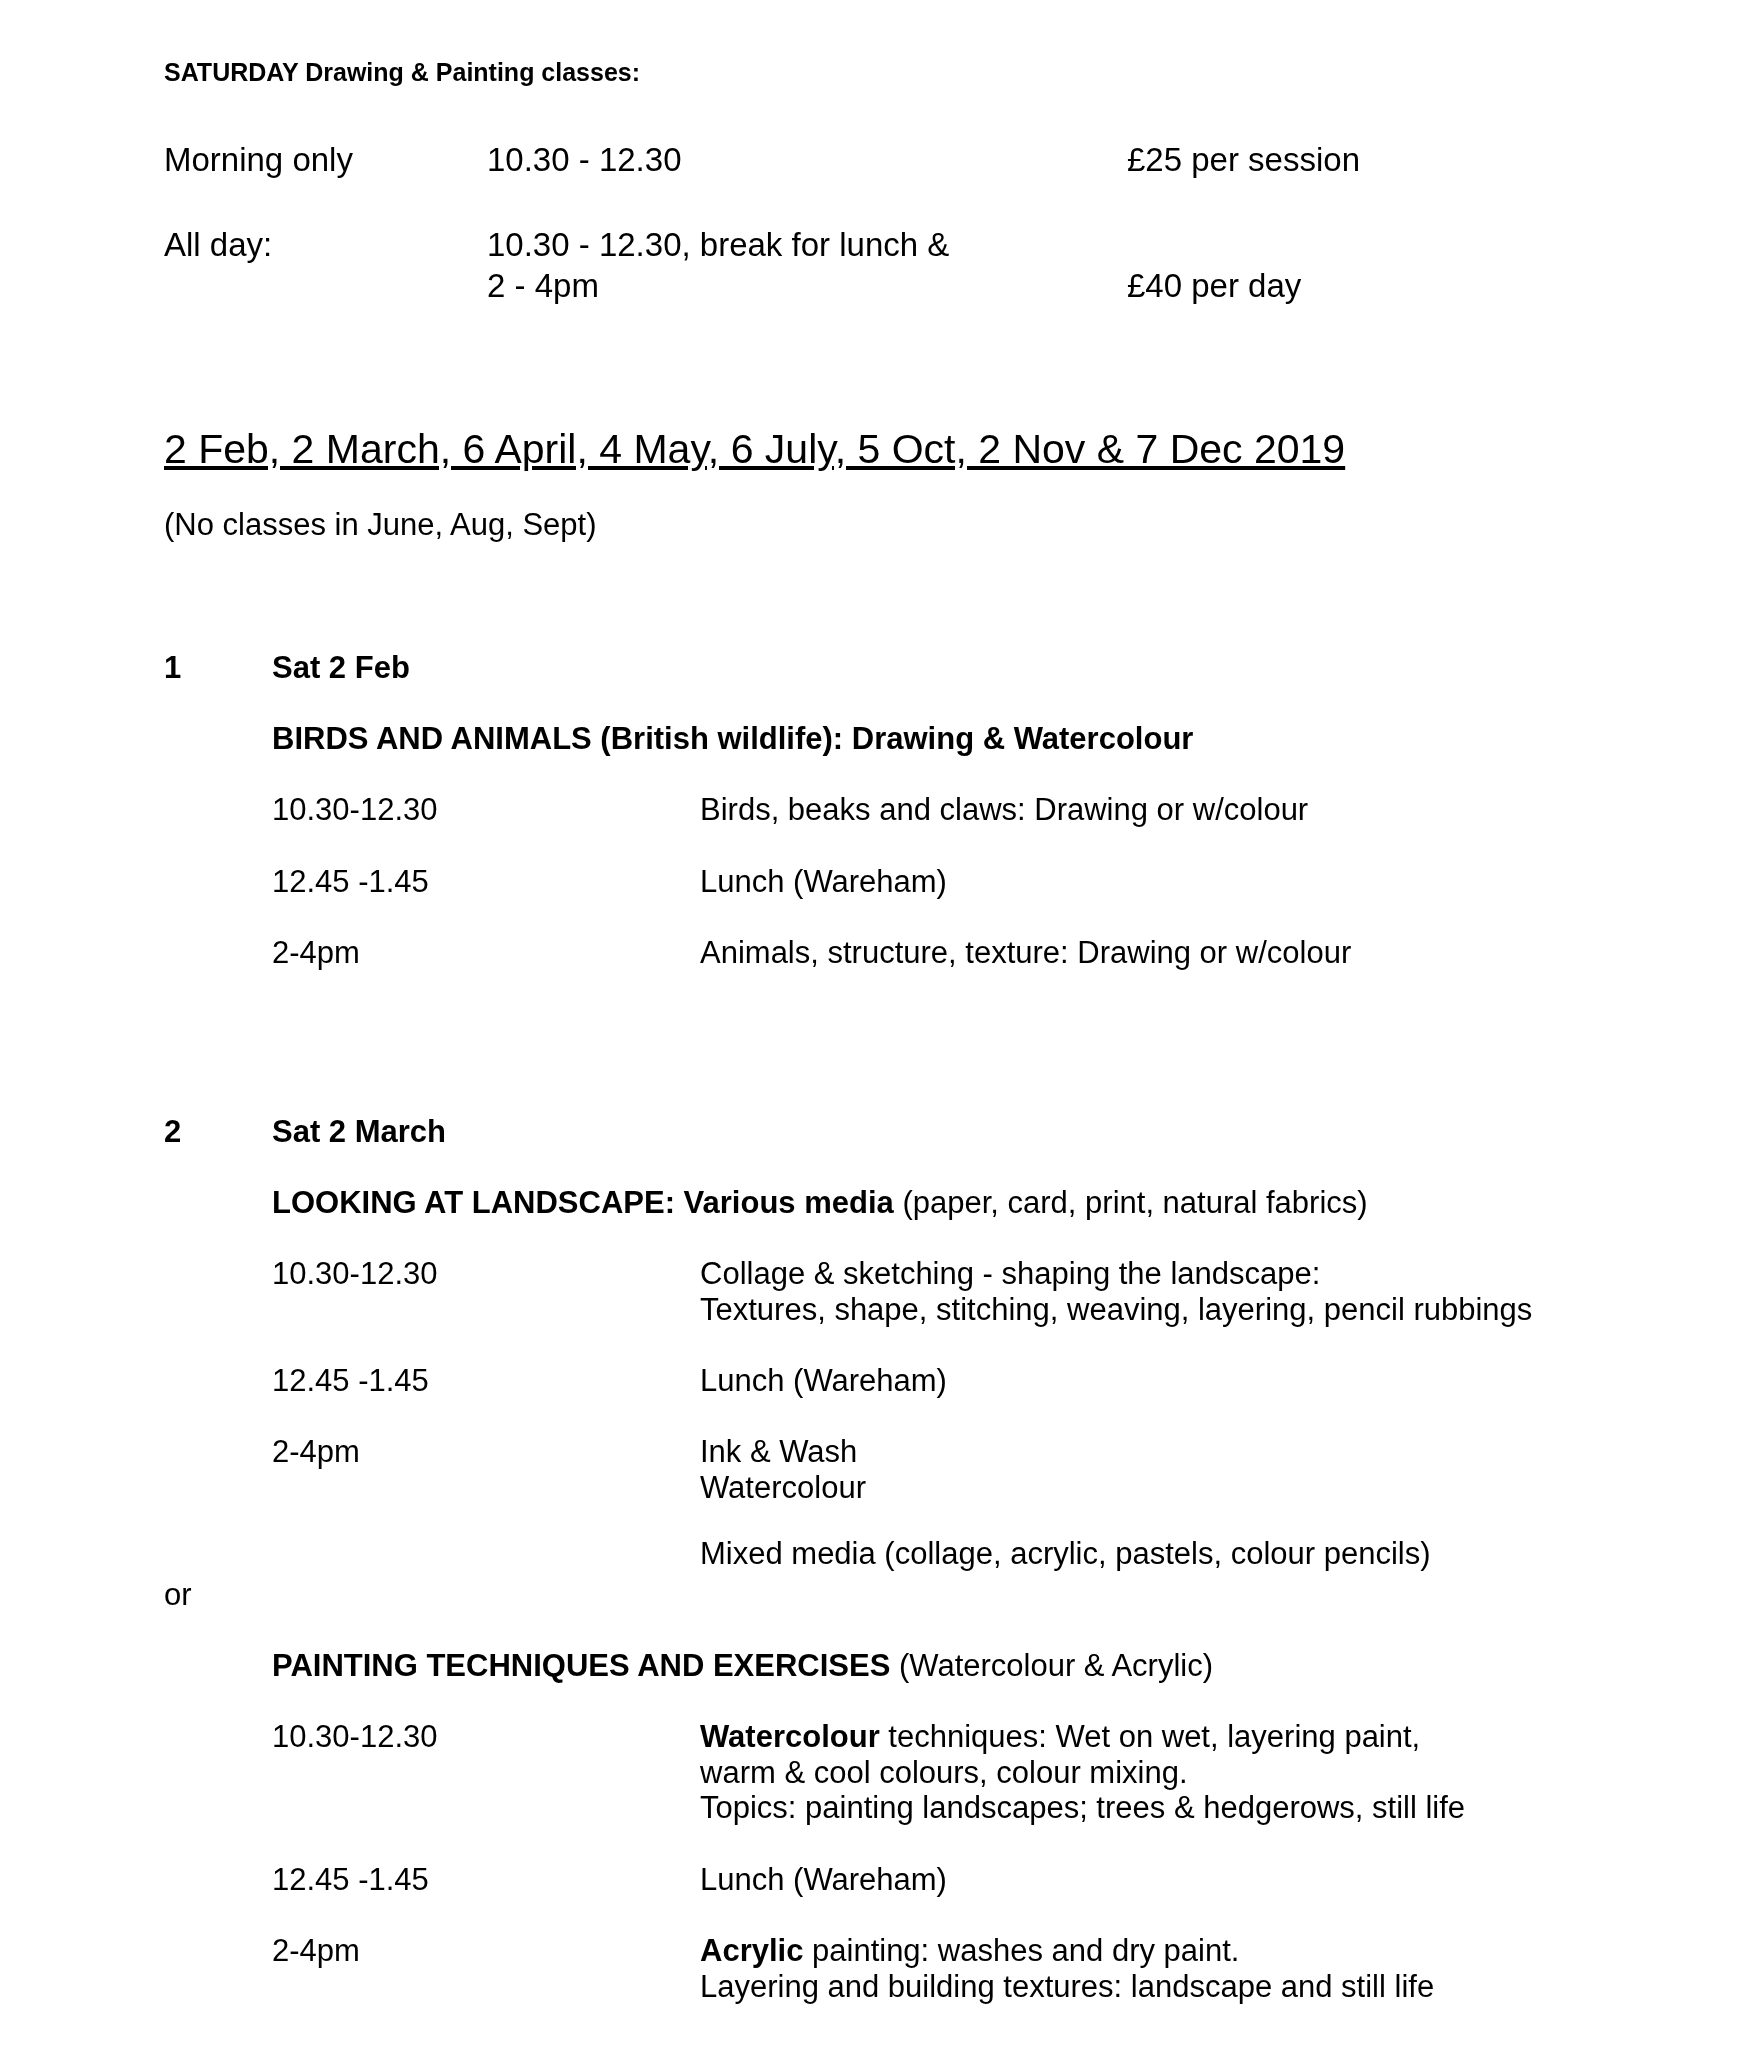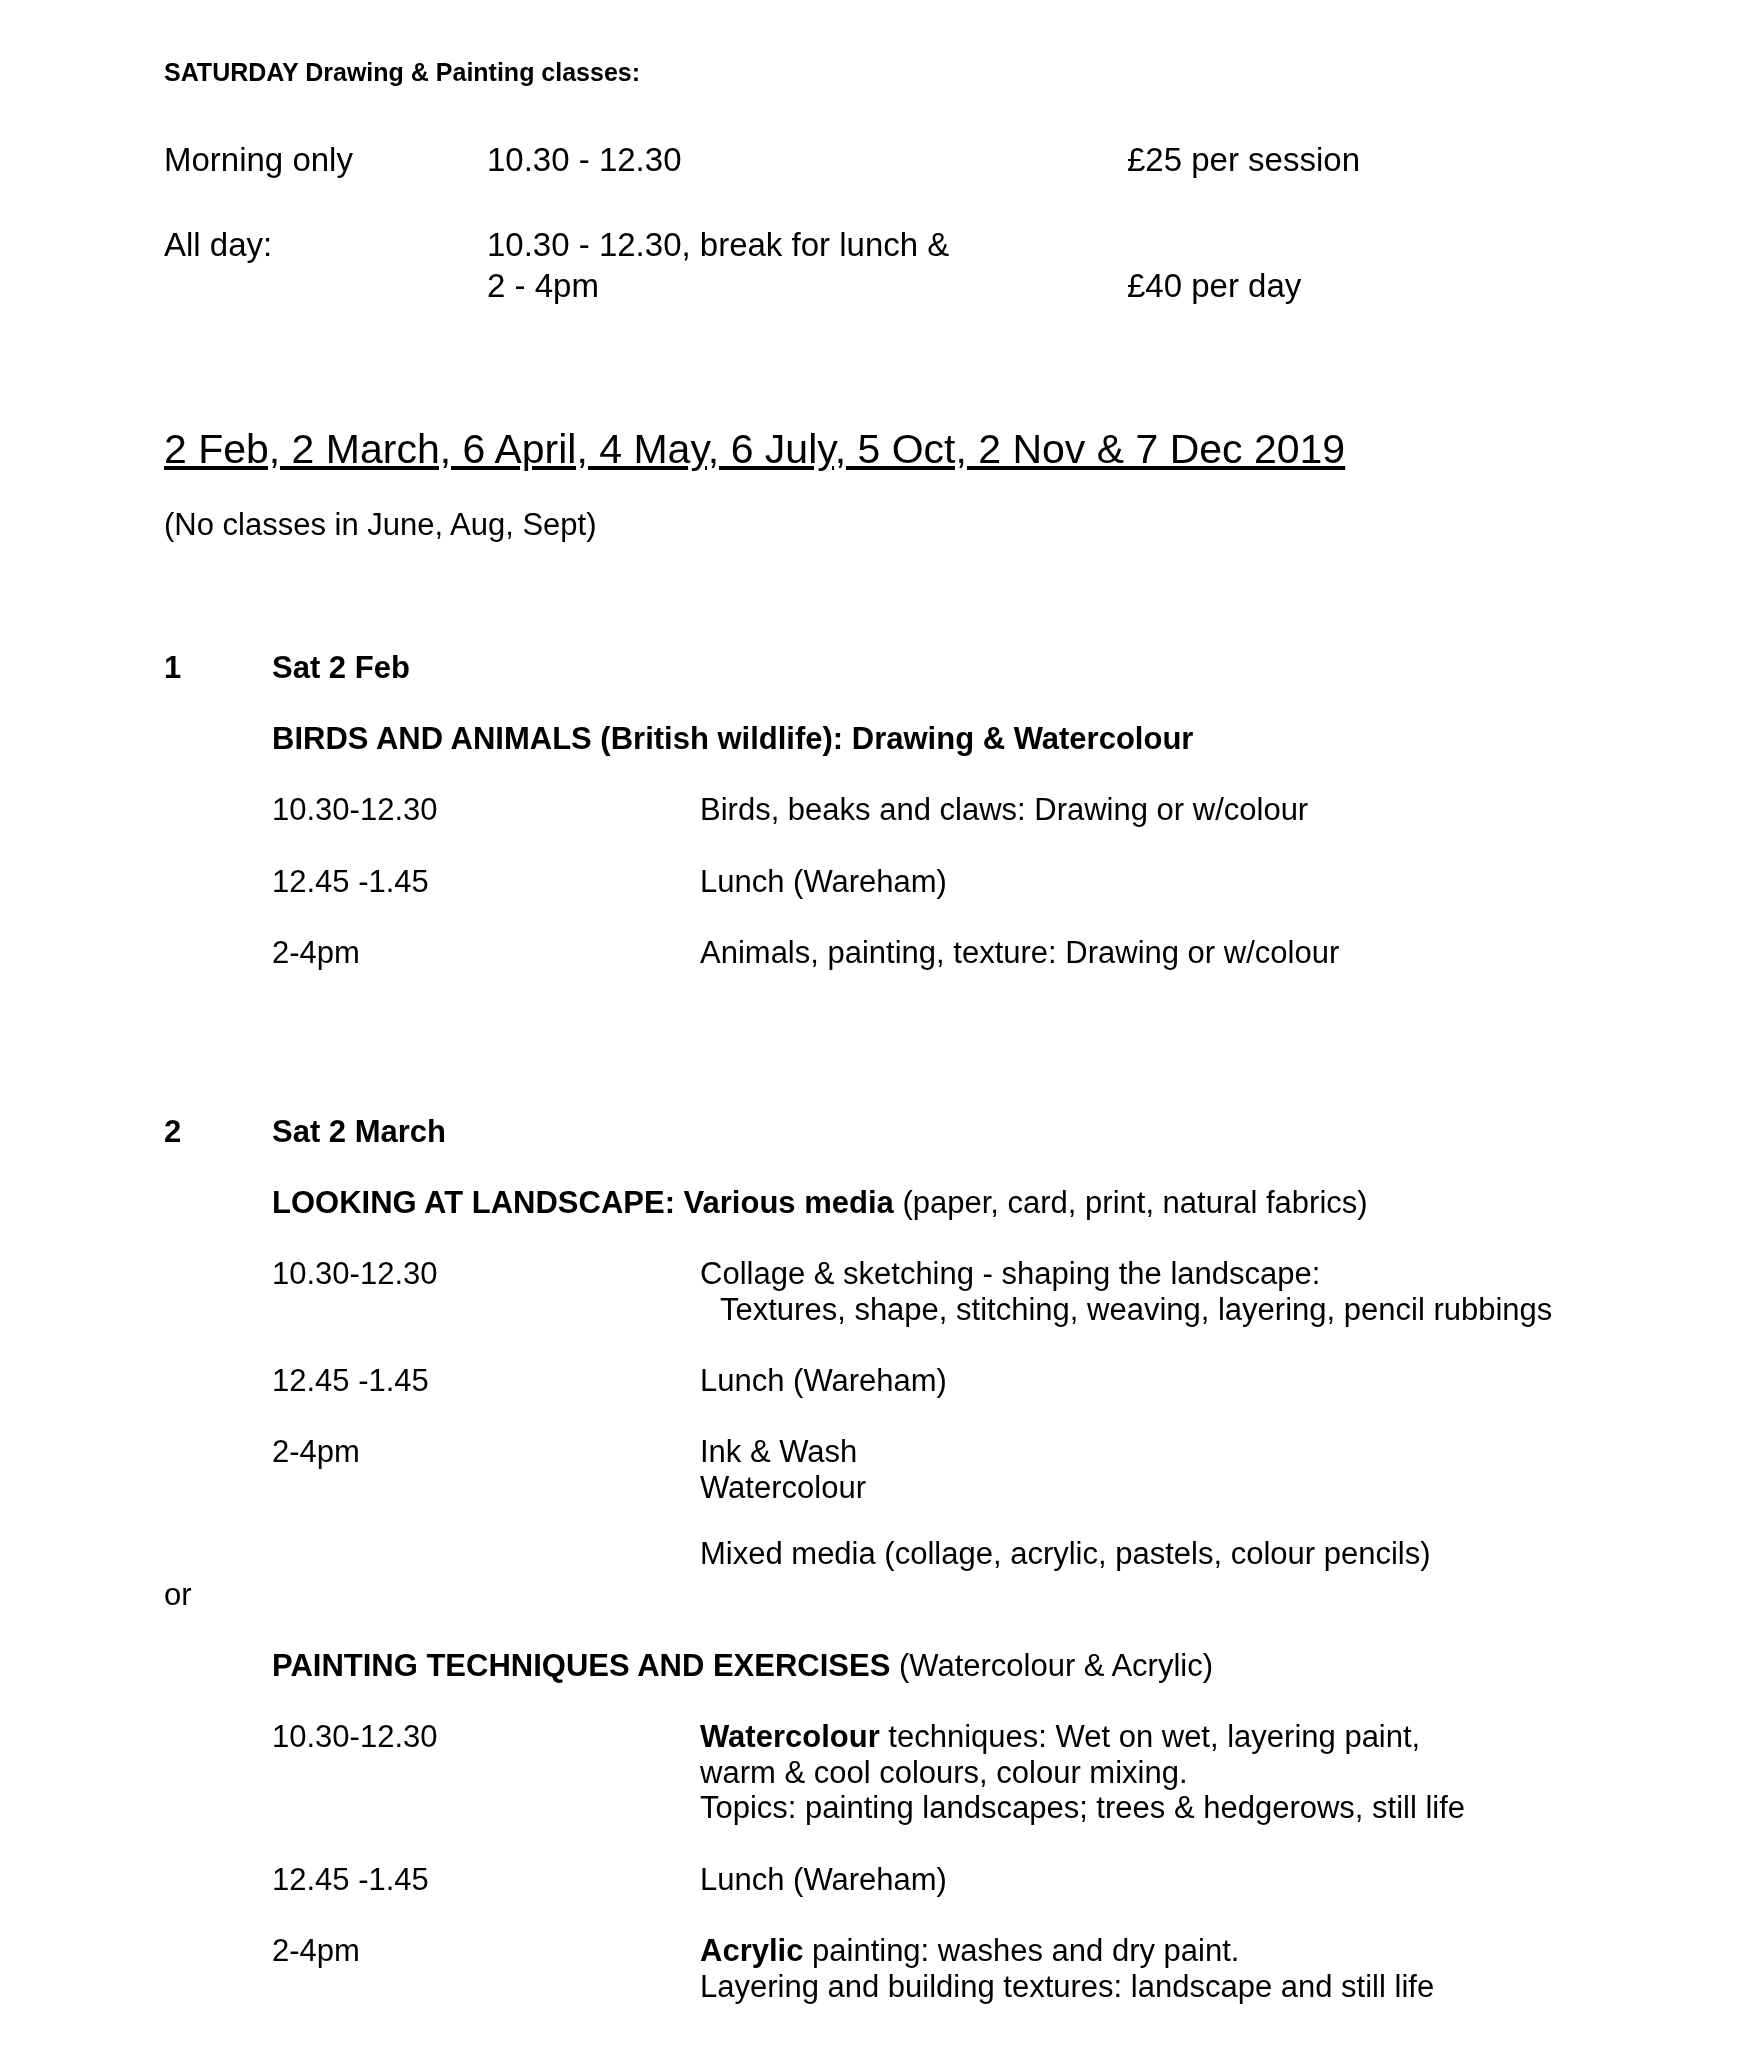--- a/index.html
+++ b/index.html
@@ -36,31 +36,31 @@
   <div class="abs t44 b" style="left:272px; top:650px;">Sat 2 Feb</div>
   <div class="abs t44 b" style="left:272px; top:721px;">BIRDS AND ANIMALS (British wildlife): Drawing &amp; Watercolour</div>
 
   <div class="abs t44" style="left:272px; top:792px;">10.30-12.30</div>
   <div class="abs t44" style="left:700px; top:792px;">Birds, beaks and claws: Drawing or w/colour</div>
 
   <div class="abs t44" style="left:272px; top:864px;">12.45 -1.45</div>
   <div class="abs t44" style="left:700px; top:864px;">Lunch (Wareham)</div>
 
   <div class="abs t44" style="left:272px; top:935px;">2-4pm</div>
-  <div class="abs t44" style="left:700px; top:935px;">Animals, painting, texture: Drawing or w/colour</div>
+  <div class="abs t44" style="left:700px; top:935px;">Animals, structure, texture: Drawing or w/colour</div>
 </div>
 
 <div>
   <div class="abs t44 b" style="left:164px; top:1114px;">2</div>
   <div class="abs t44 b" style="left:272px; top:1114px;">Sat 2 March</div>
   <div class="abs t44" style="left:272px; top:1185px;"><span class="b">LOOKING AT LANDSCAPE: Various media</span><span> (paper, card, print, natural fabrics)</span></div>
 
   <div class="abs t44" style="left:272px; top:1256px;">10.30-12.30</div>
   <div class="abs t44" style="left:700px; top:1256px;">Collage &amp; sketching - shaping the landscape:</div>
-  <div class="abs t44" style="left:700px; top:1292px;margin-left:20px;">Textures, shape, stitching, weaving, layering, pencil rubbings</div>
+  <div class="abs t44" style="left:700px; top:1292px;">Textures, shape, stitching, weaving, layering, pencil rubbings</div>
 
   <div class="abs t44" style="left:272px; top:1363px;">12.45 -1.45</div>
   <div class="abs t44" style="left:700px; top:1363px;">Lunch (Wareham)</div>
 
   <div class="abs t44" style="left:272px; top:1434px;">2-4pm</div>
   <div class="abs t44" style="left:700px; top:1434px;">Ink &amp; Wash</div>
   <div class="abs t44" style="left:700px; top:1470px;">Watercolour</div>
   <div class="abs t44" style="left:700px; top:1505px;margin-top:31px;">Mixed media (collage, acrylic, pastels, colour pencils)</div>
 
   <div class="abs t44" style="left:164px; top:1577px;">or</div>

